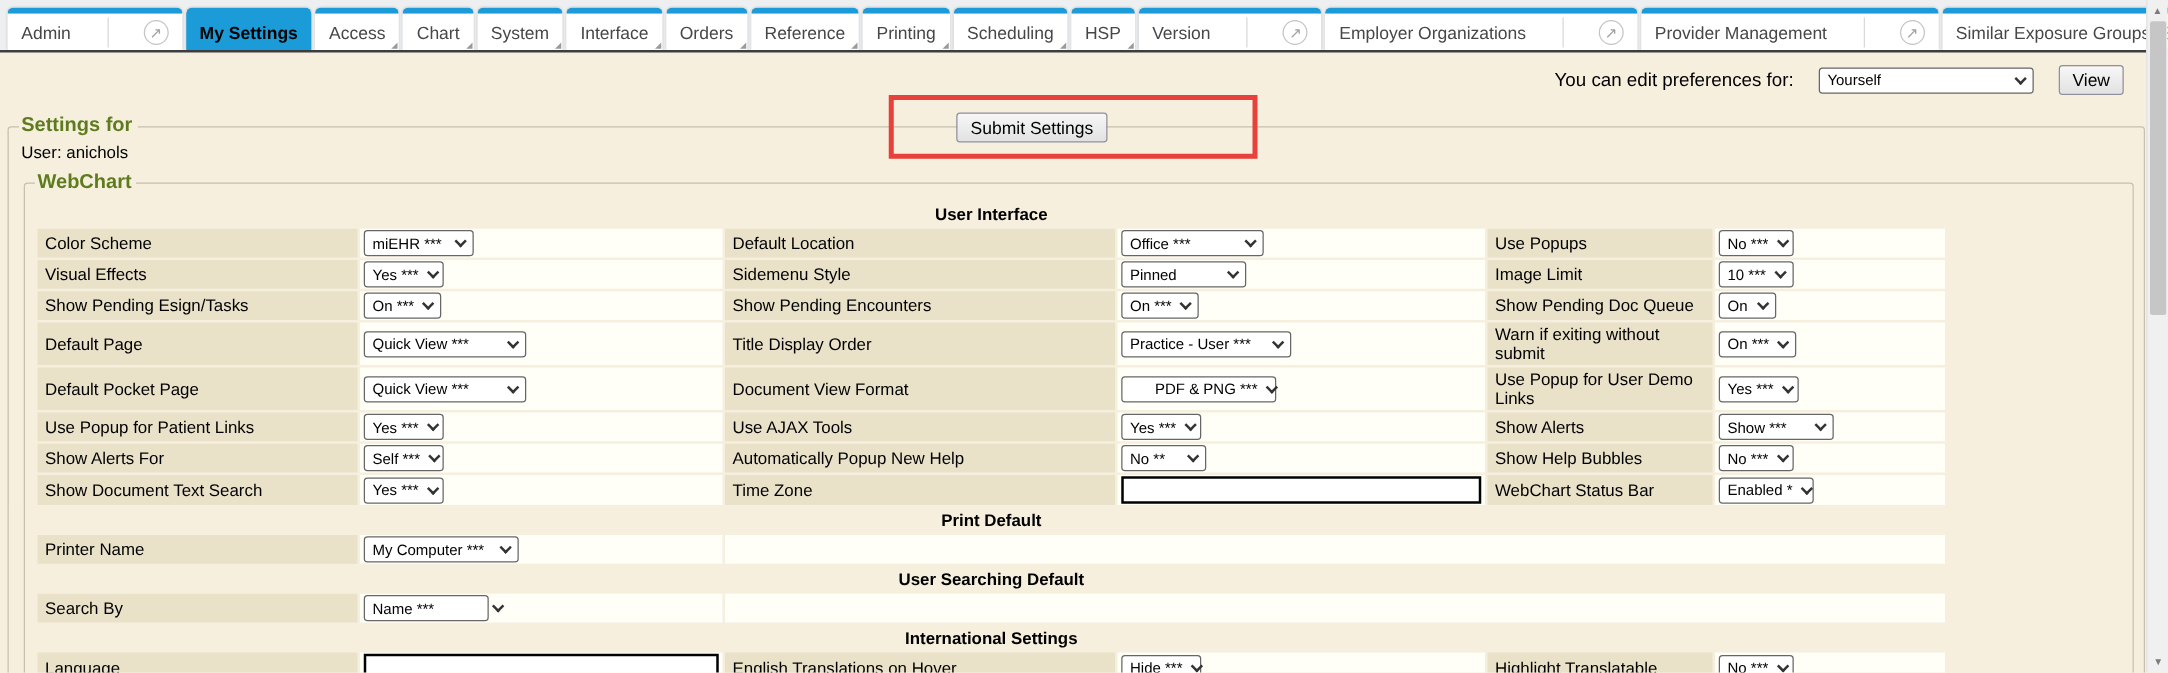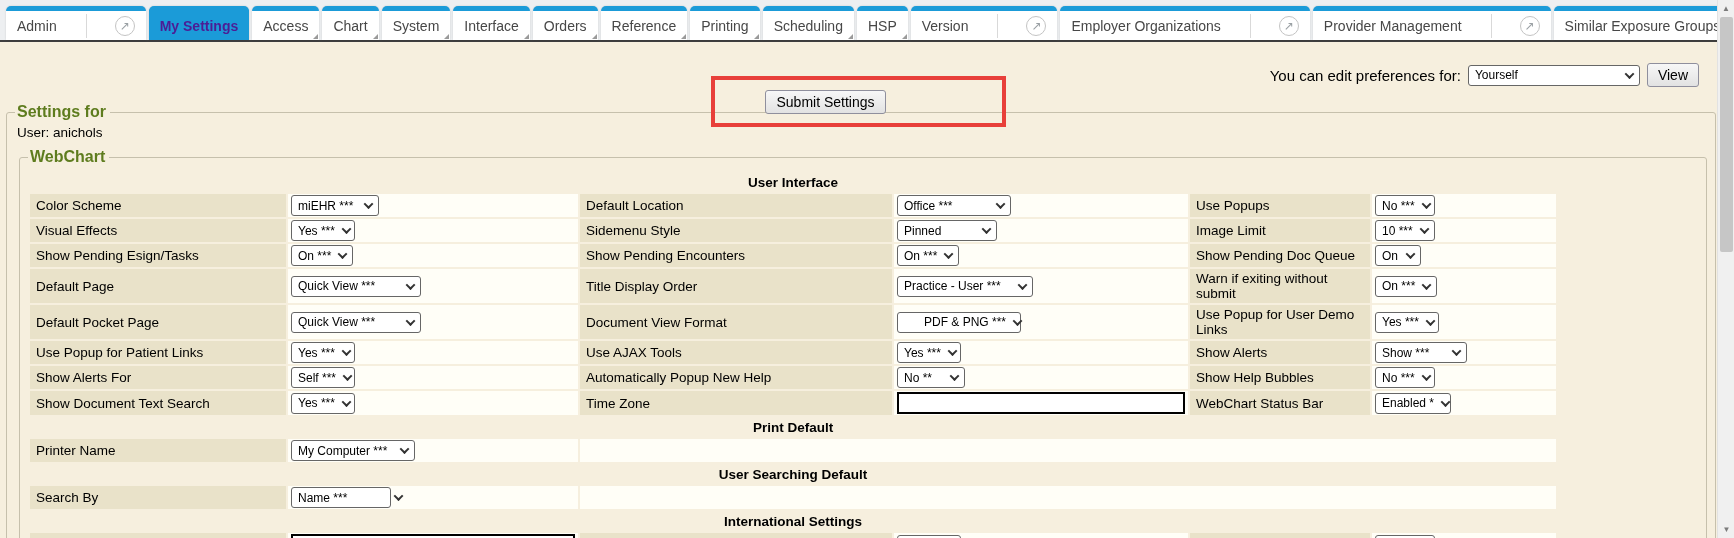--- a/index.html
+++ b/index.html
@@ -20,40 +20,40 @@
   .tab {
     position:relative; display:flex; align-items:center;
     background:#ffffff; border-radius:5px 5px 0 0;
     border-top:5px solid #1b9bd8;
     height:34px; margin-right:3px; padding:0 11px;
     font-size:14px; color:#474747; cursor:pointer; white-space:nowrap;
     box-shadow:0 0 2px rgba(0,0,0,.15);
     gap:20px;
   }
   .tab.active {
-    background:#1b9bd8; color:#4c1d95; font-weight:bold; border-top-color:#1b9bd8;
+    background:#1b9bd8; color:#000000; font-weight:bold; border-top-color:#1b9bd8;
   }
   .tab-divider { width:1px; height:24px; background:#d9d9d9; margin:0 8px 0 9px; }
   .ext-icon {
     width:20px; height:20px; border:1px solid #c4c4c4; border-radius:50%;
     display:flex; align-items:center; justify-content:center;
     color:#9aa0a4; font-size:12px; line-height:1;
   }
   .corner {
     position:absolute; right:1px; bottom:1px;
     width:0; height:0;
     border-left:5px solid transparent; border-bottom:5px solid #9a9a9a;
   }
 
   
   .content { position:absolute; top:44px; left:0; width:1717px; }
 
   .prefs-row {
     display:flex; justify-content:flex-end; align-items:center;
-    margin:19px 18px 0 0; gap:7px; font-size:15px;
+    margin:8px 18px 0 0; gap:20px; font-size:15px;
   }
   .submit-row {
     position:absolute; top:32px; left:0; width:100%; text-align:center; z-index:3;
   }
   .red-box {
     display:inline-block; border:4px solid #e8403a;
     padding:10px 116px 9px 50px;
   }
   .btn {
     font-family:"Liberation Sans", sans-serif;

